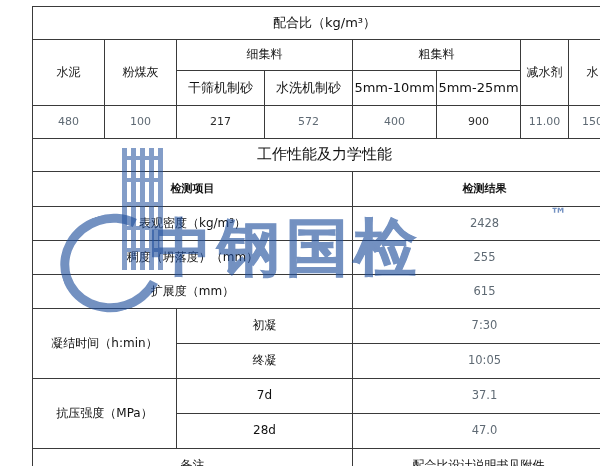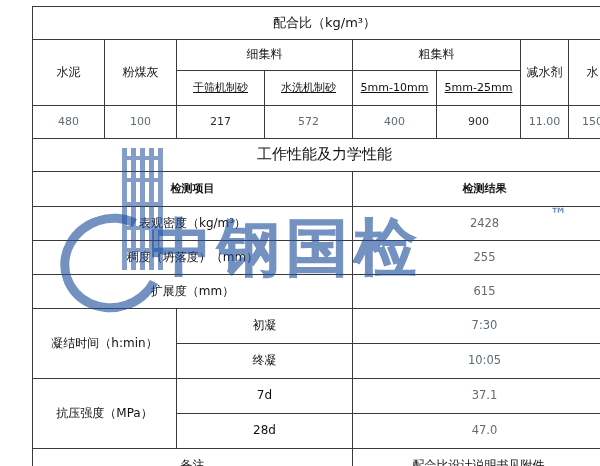--- a/index.html
+++ b/index.html
@@ -24,21 +24,21 @@
   }
   table.mix td{
     border:1px solid #3a3a3a;
     text-align:center;
     vertical-align:middle;
     padding:2px 1px;
     line-height:1.15;
   }
   .hdr-title{font-size:13px;height:28px;}
   .h-cell{height:26px;font-size:12px;}
-  .sub-cell{height:30px;font-size:11px;text-decoration:underline;}
+  .sub-cell{height:30px;font-size:13px;}
   .val-cell{height:28px;font-size:11px;color:#2b2b2b;margin-left:26px;}
   .section-title{height:28px;font-size:15px;}
   .col-title{height:30px;font-size:11px;font-weight:bold;}
   .row-lbl{height:29px;font-size:12px;}
   .row-val{height:29px;font-size:11.5px;}
   .tall{height:30px;}
   .note-row{height:30px;font-size:12px;}
 
   
   .faded{color:#5f6a74;}

